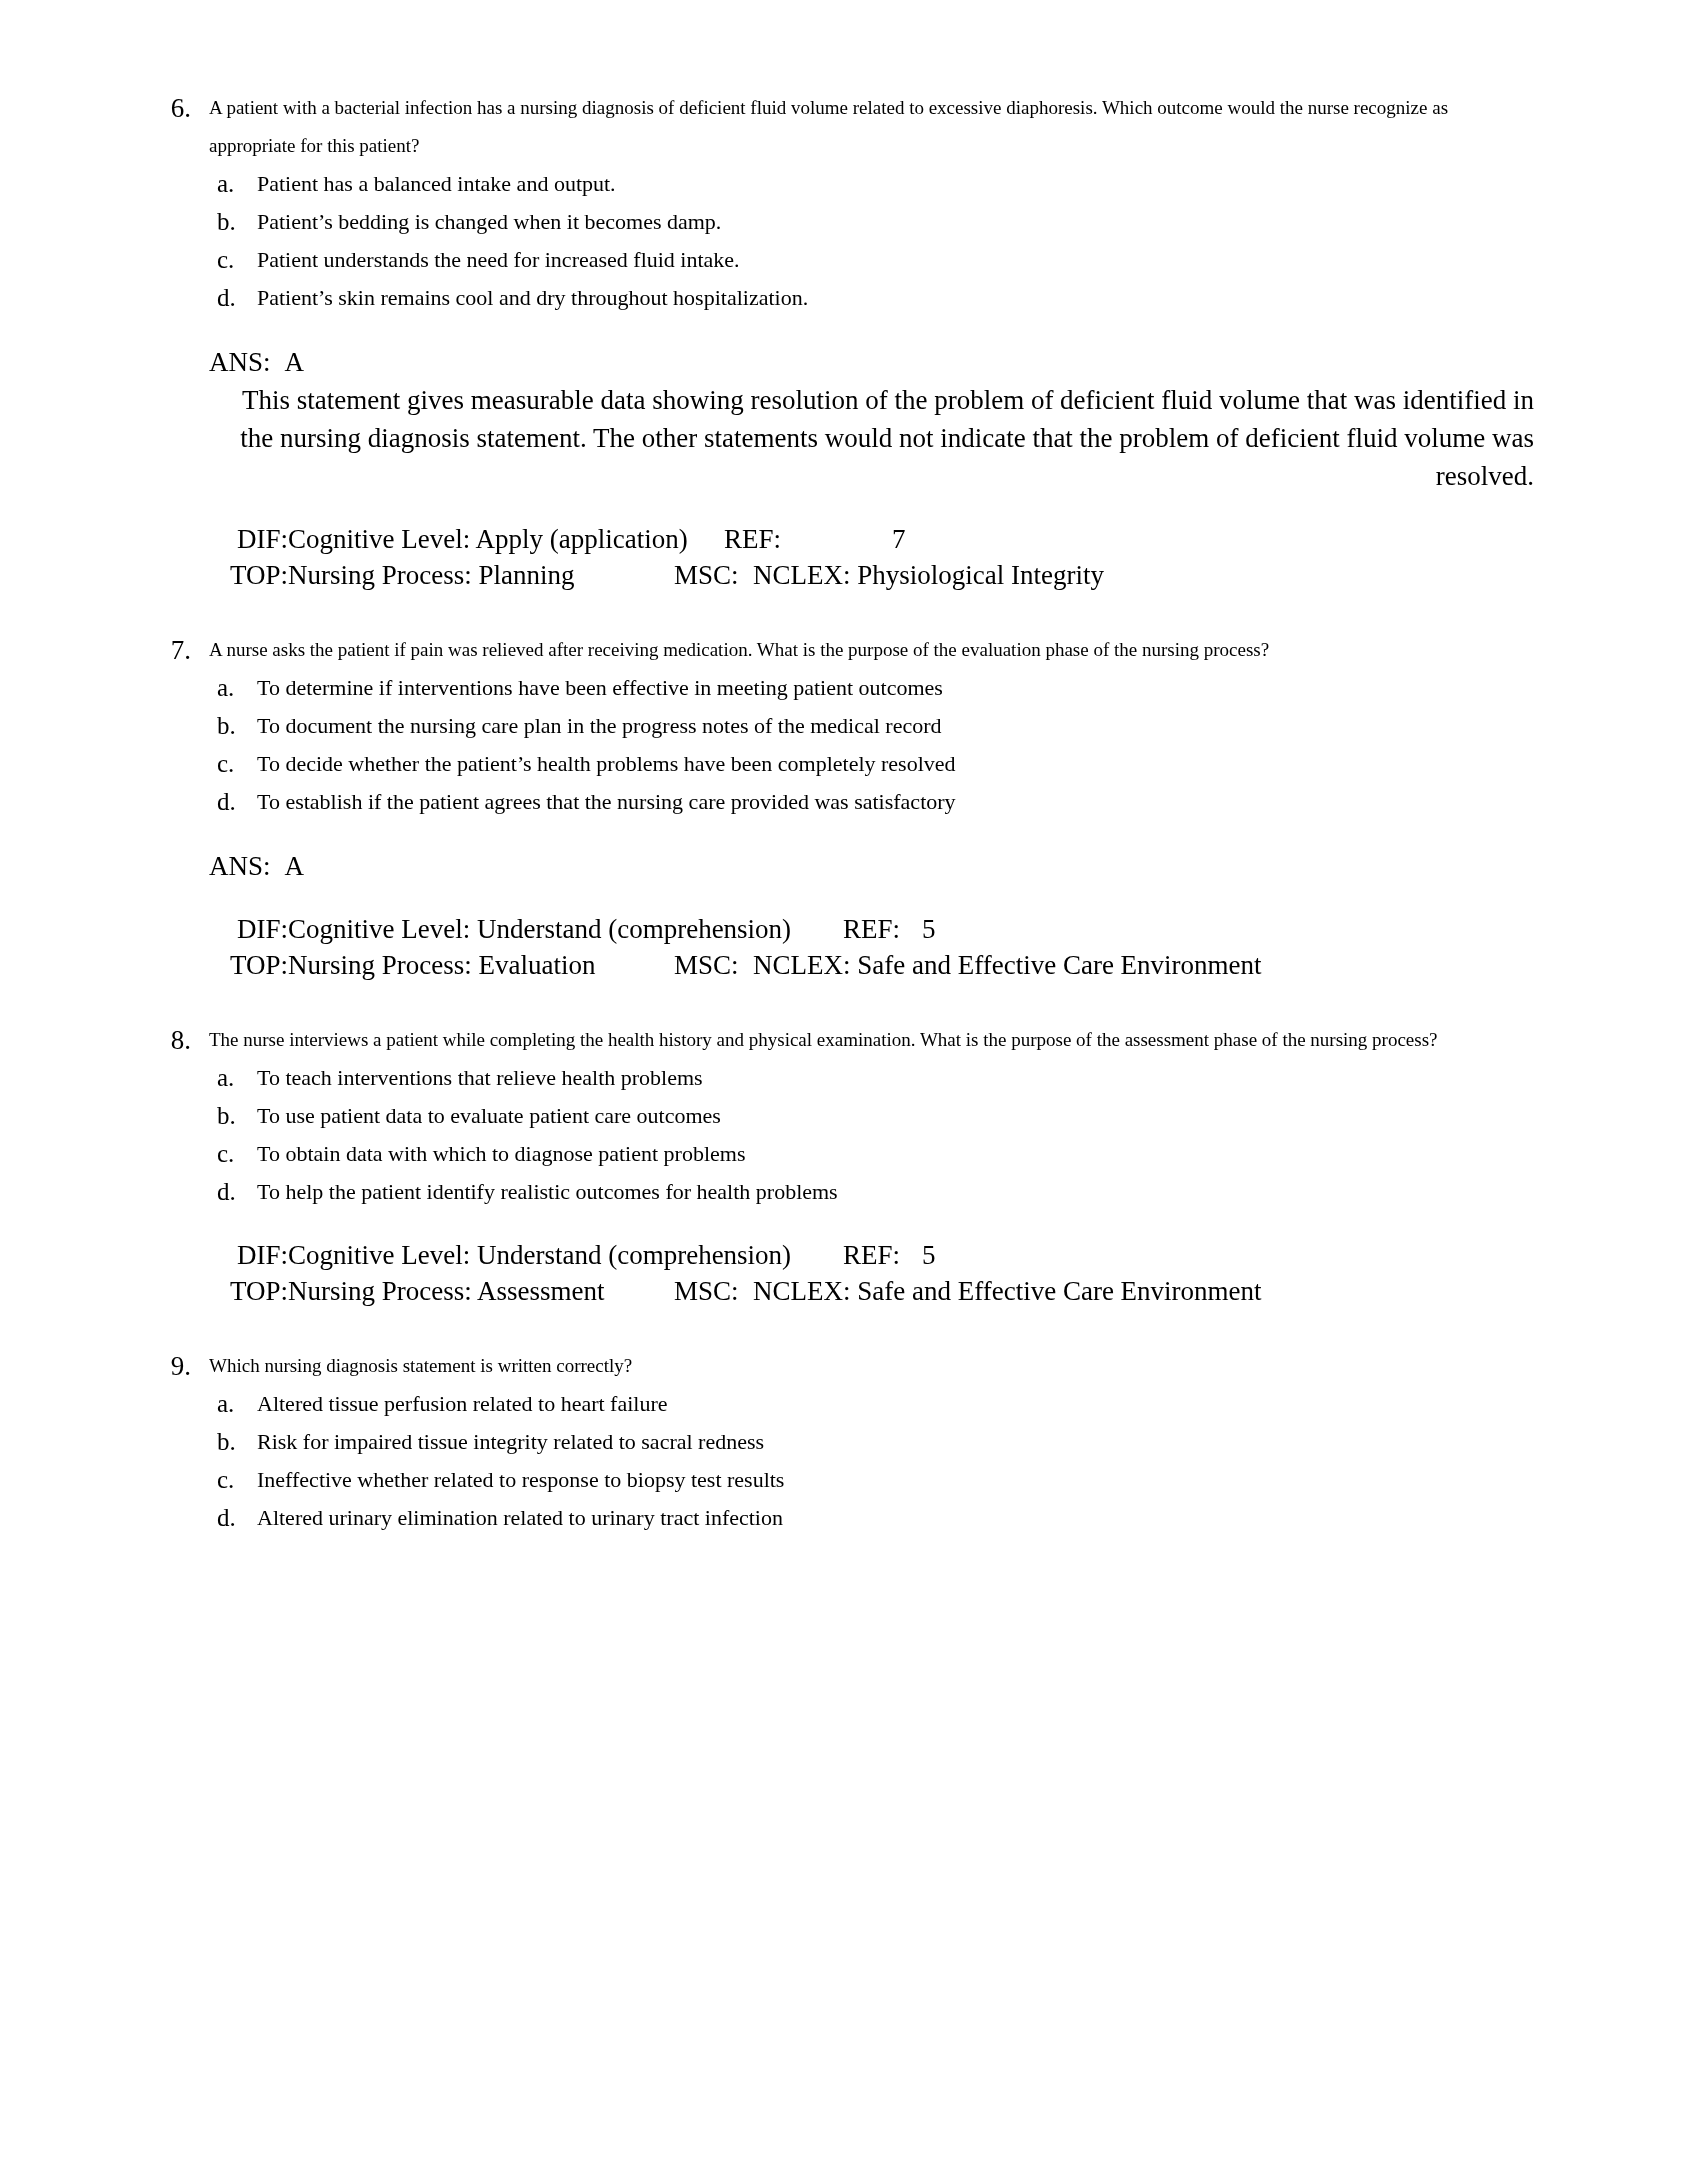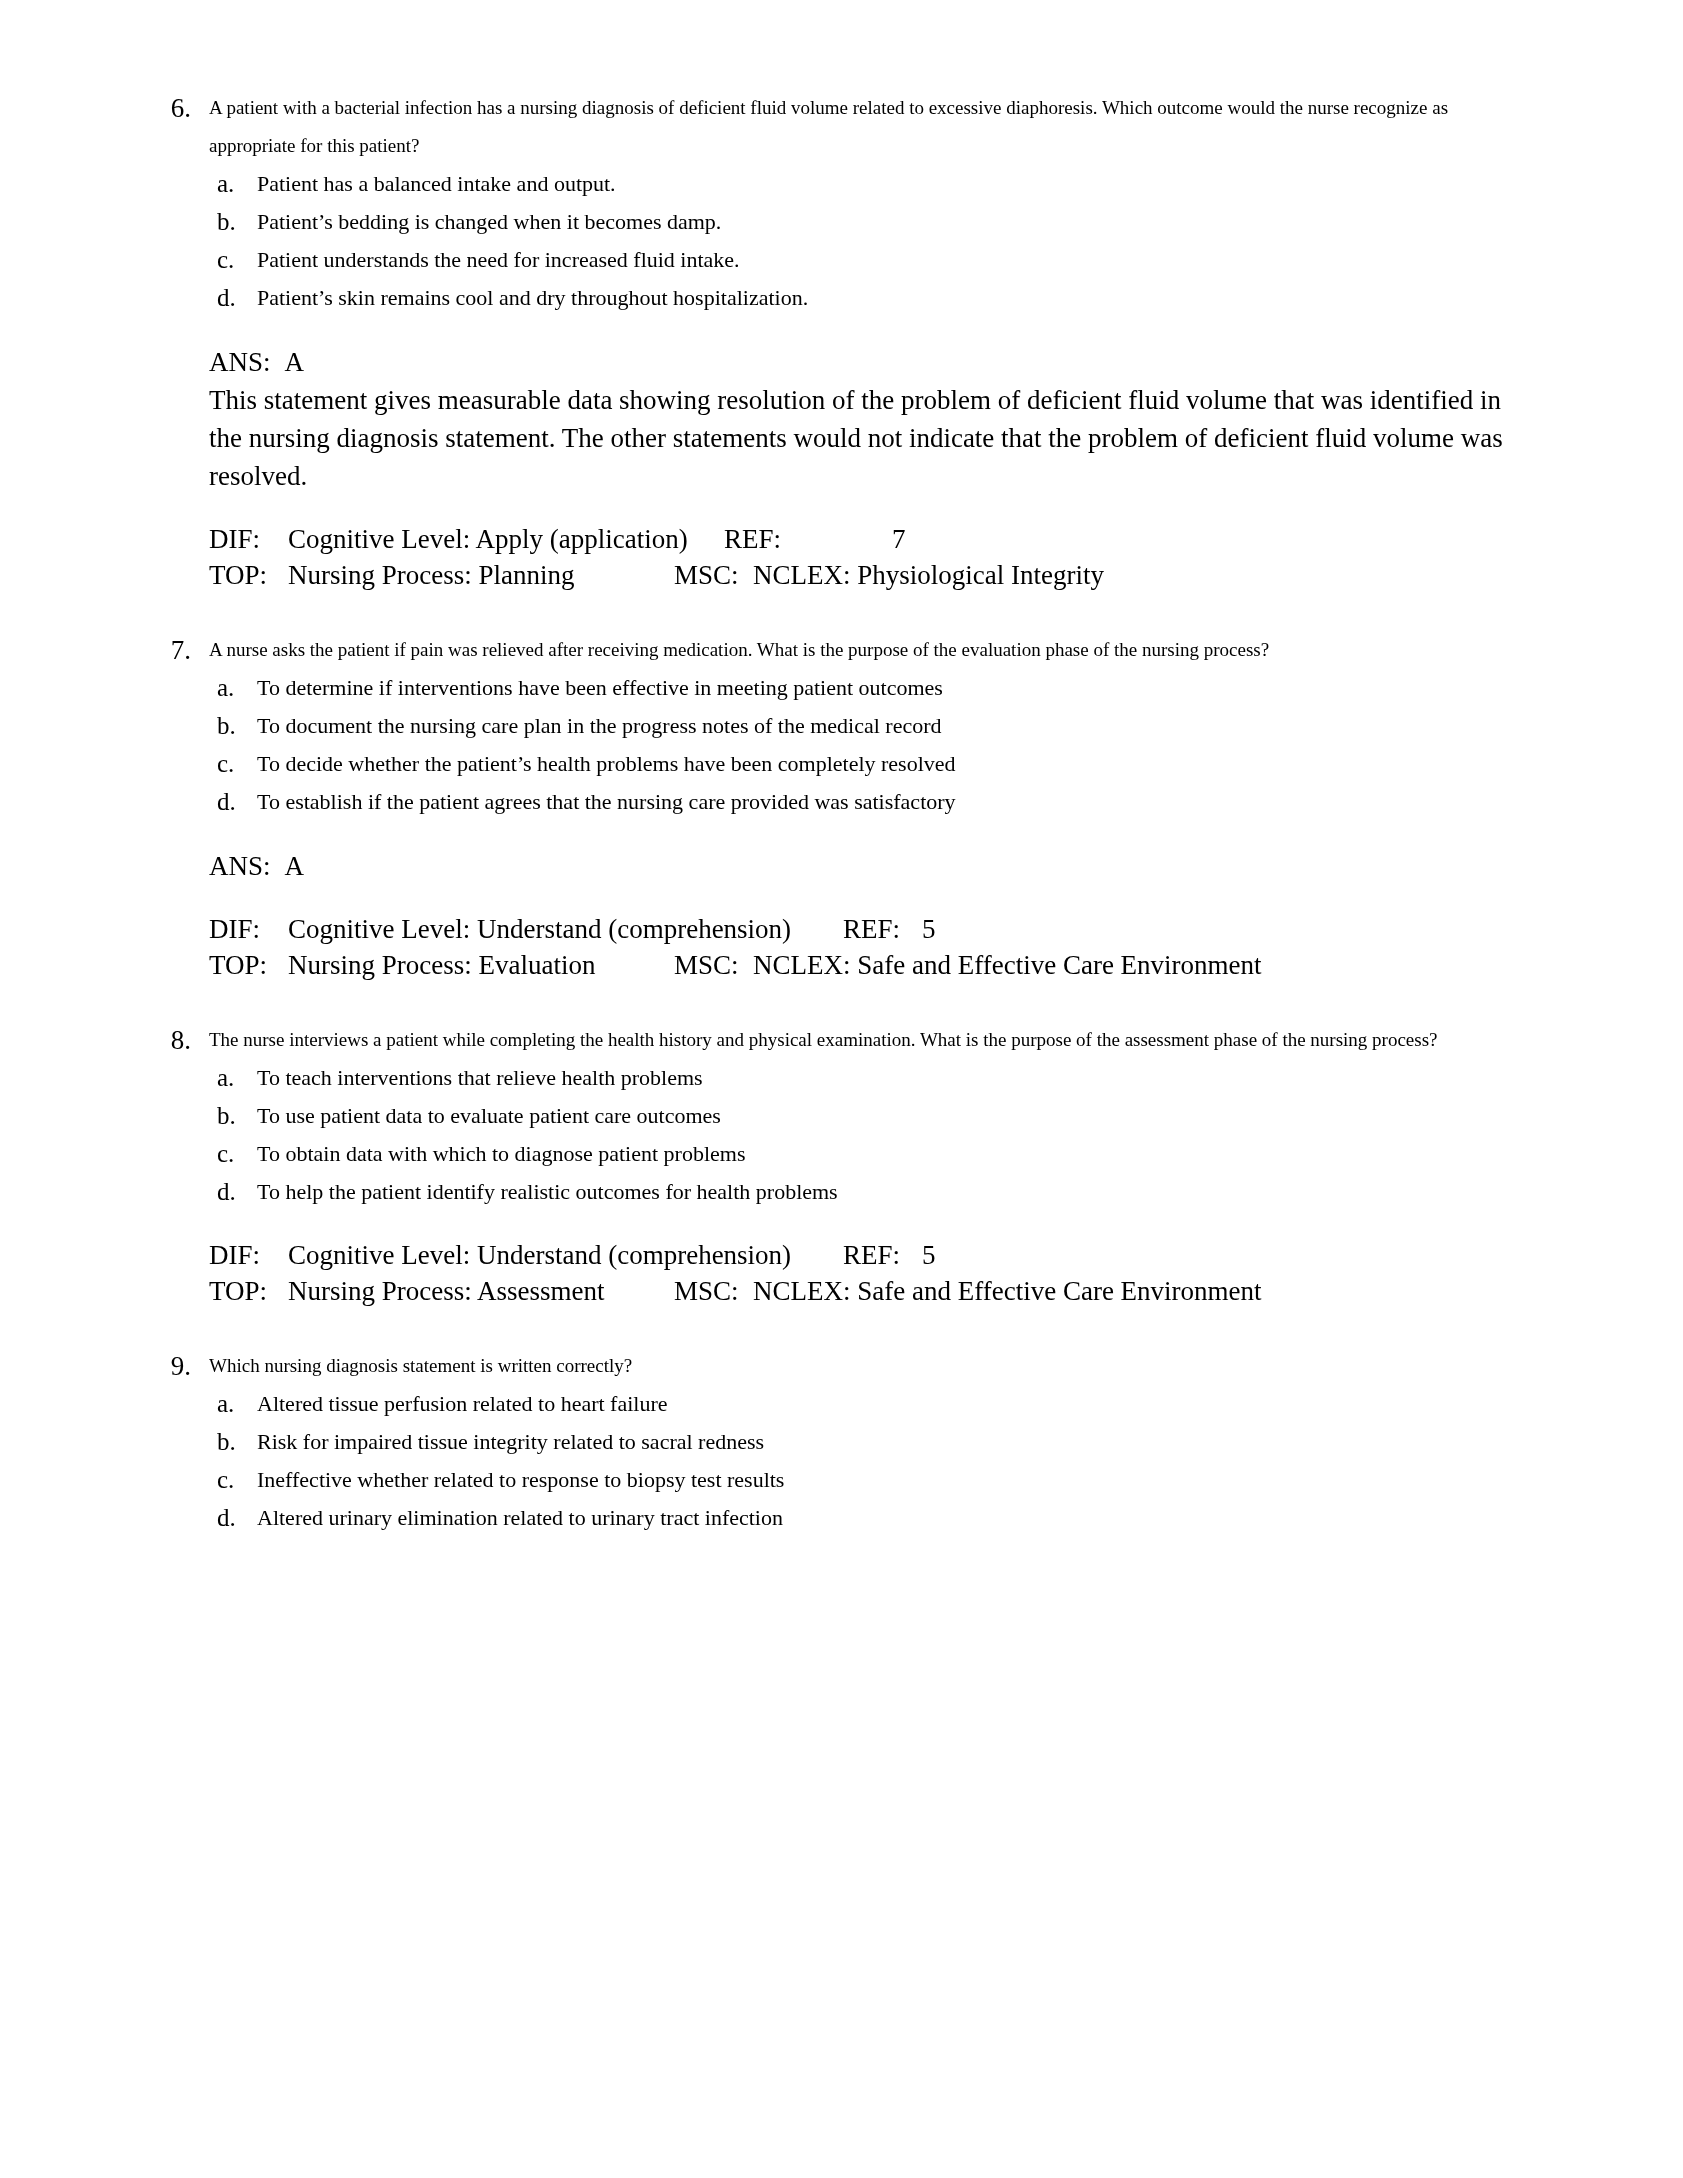--- a/index.html
+++ b/index.html
@@ -78,21 +78,21 @@
     margin-top: 26px;
     padding-left: 51px;
   }
   .ans-line {
     font-size: 27px;
     line-height: 38px;
   }
   .rationale {
     font-size: 27px;
     line-height: 38px;
-    text-align: left;
+    text-align: right;
   }
 
   
   .meta-block {
     margin-top: 26px;
     padding-left: 51px;
   }
   .meta-line {
     display: flex;
     align-items: baseline;
@@ -105,20 +105,21 @@
     width: 79px;
   }
   .meta-val {
     flex: 0 0 auto;
   }
   
   .meta-col1 {
     flex: 0 0 auto;
     display: flex;
     align-items: baseline;
+    text-align: right;
   }
   .meta-col1.w-dif6  { width: 515px; }
   .meta-col1.w-top6  { width: 465px; }
   .meta-col1.w-dif79 { width: 634px; }
   .meta-col1.w-top79 { width: 465px; }
 
   .meta-key2 {
     flex: 0 0 auto;
     width: 79px;
   }

